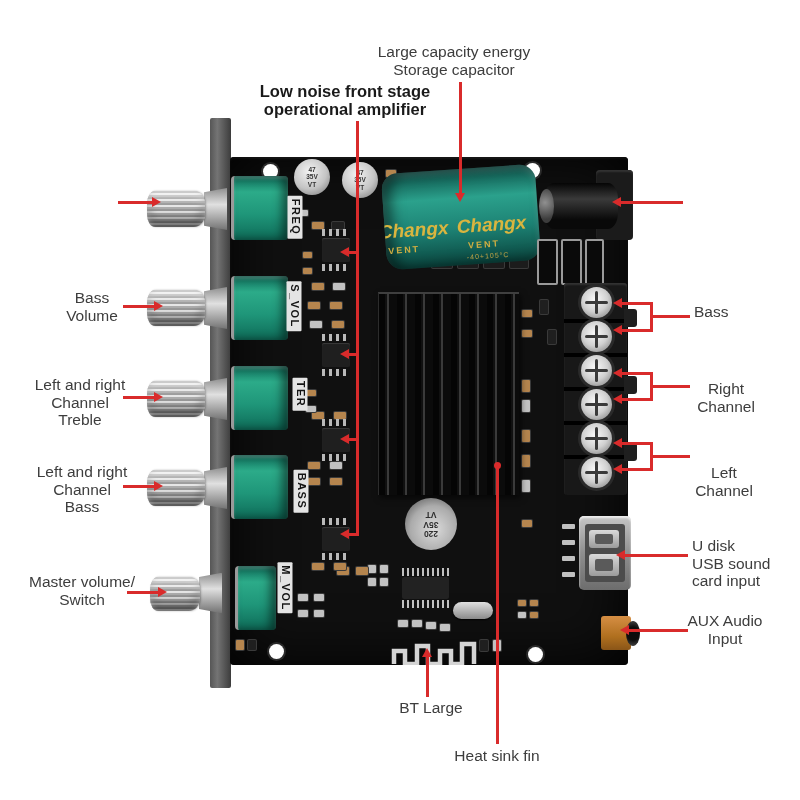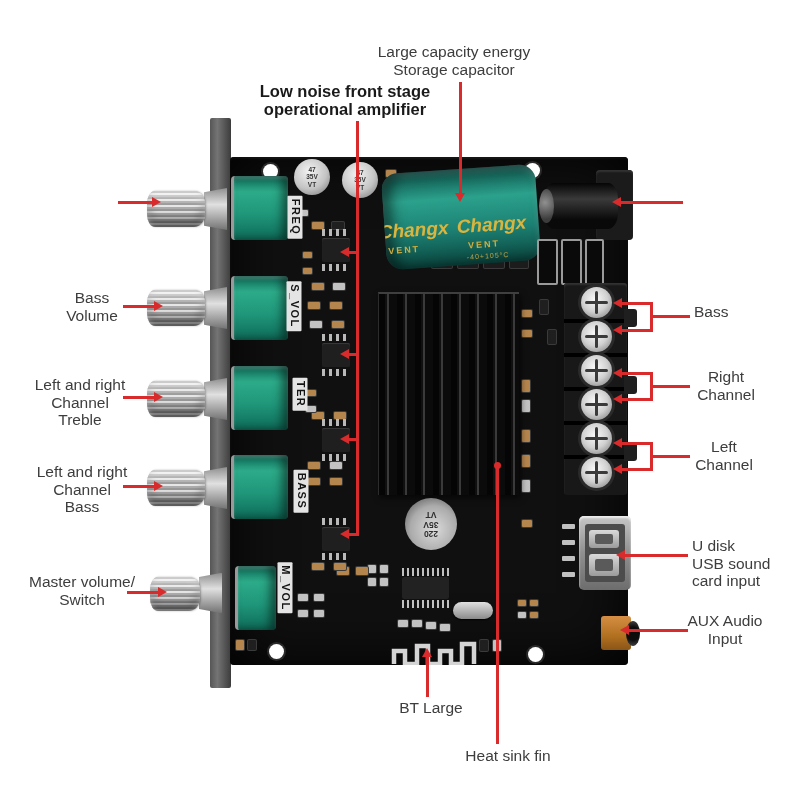--- a/index.html
+++ b/index.html
@@ -373,25 +373,25 @@
   <div class="co" style="left:22px;top:463px;width:120px;">Left and right
 Channel
 Bass</div>
   <div class="co" style="left:17px;top:573px;width:130px;">Master volume/
 Switch</div>
   <div class="co co-bold" style="left:240px;top:83px;width:210px;">Low noise front stage
 operational amplifier</div>
   <div class="co" style="left:354px;top:43px;width:200px;">Large capacity energy
 Storage capacitor</div>
   <div class="co co-left" style="left:694px;top:303px;width:70px;">Bass</div>
-  <div class="co" style="left:666px;top:368px;width:120px;">Right
+  <div class="co" style="left:666px;top:380px;width:120px;">Right
 Channel</div>
-  <div class="co" style="left:664px;top:438px;width:120px;">Left
+  <div class="co" style="left:664px;top:464px;width:120px;">Left
 Channel</div>
   <div class="co" style="left:665px;top:612px;width:120px;">AUX Audio
 Input</div>
   <div class="co co-left" style="left:692px;top:537px;width:100px;">U disk
 USB sound
 card input</div>
   <div class="co" style="left:371px;top:699px;width:120px;">BT Large</div>
-  <div class="co" style="left:448px;top:747px;width:120px;">Heat sink fin</div>
+  <div class="co" style="left:437px;top:747px;width:120px;">Heat sink fin</div>
 
 </div>
 
 </body></html>

